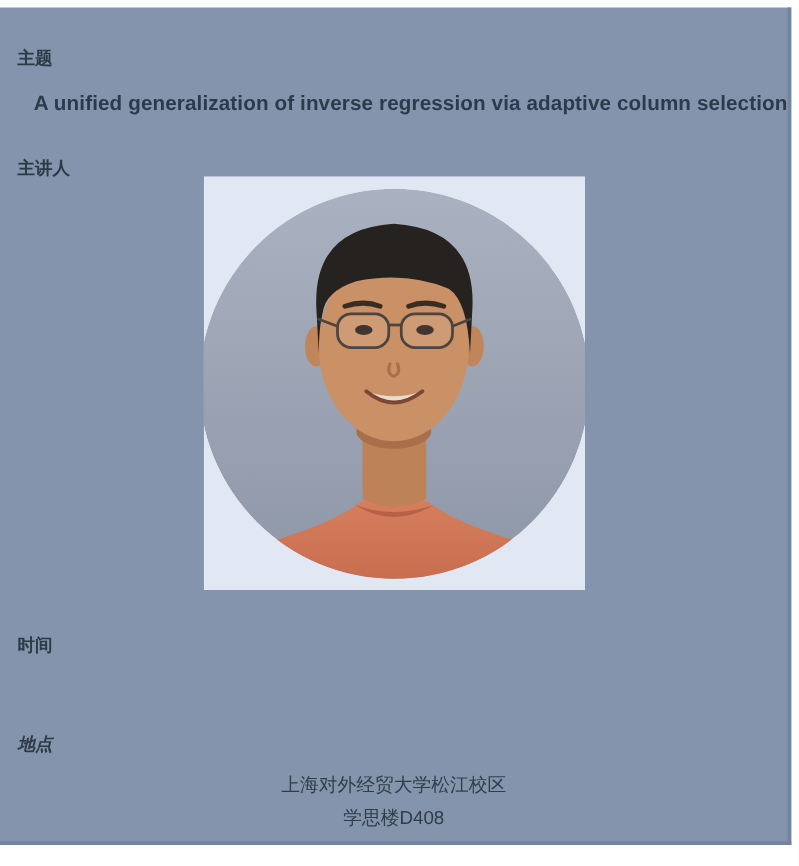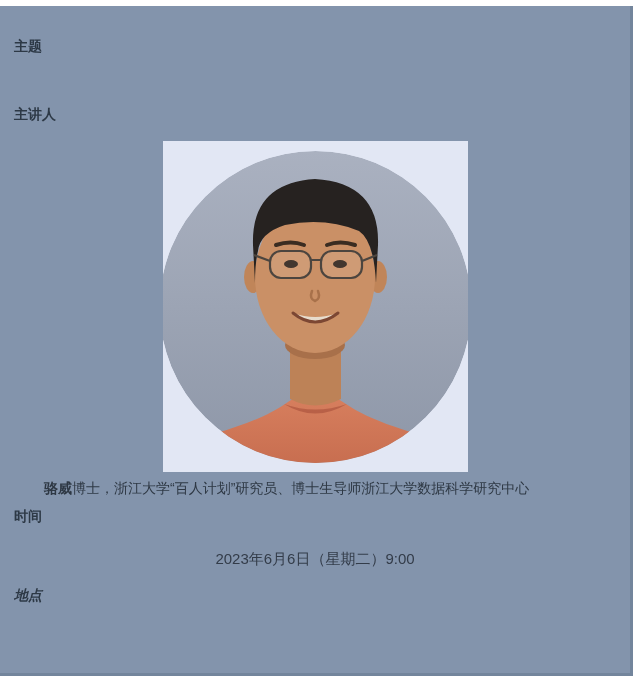--- a/index.html
+++ b/index.html
@@ -68,35 +68,36 @@
   .centered {
     position: absolute;
     left: 0;
     width: 100%;
     text-align: center;
     font-size: 15px;
     color: #333c49;
     line-height: 18px;
   }
   .t-topic   { top: 32px; }
-  .t-speaker { top: 100px; }
+  .t-speaker { top: 120px; }
   .t-time    { top: 502px; }
   .t-place   { top: 581px; font-style: italic; }
   .v-time    { top: 544px; }
   .v-loc1    { top: 614px; }
   .v-loc2    { top: 640px; }
 </style>
 </head>
 <body>
 
 <div class="page">
   <div class="panel">
 
     <div class="label t-topic">主题</div>
 
+    <div class="title">A unified generalization of inverse regression via adaptive column selection</div>
 
     <div class="label t-speaker">主讲人</div>
 
     <div class="photo-wrap">
       <svg width="305" height="331" viewBox="0 0 305 331" xmlns="http://www.w3.org/2000/svg">
         <defs>
           <linearGradient id="sky" x1="0" y1="0" x2="0" y2="1">
             <stop offset="0" stop-color="#aab1c0"></stop>
             <stop offset="1" stop-color="#8e97a8"></stop>
           </linearGradient>
@@ -144,21 +145,21 @@
           </g>
 
           <path d="M 149 150 Q 146 158 152 160 Q 158 158 155 150" stroke="#a8714a" stroke-width="2.5" fill="none" stroke-linecap="round"></path>
 
           <path d="M 130 172 Q 152 188 175 172 Q 152 180 130 172 Z" fill="#e7dccd"></path>
           <path d="M 130 172 Q 152 190 175 172" stroke="#7c4733" stroke-width="3" fill="none" stroke-linecap="round"></path>
         </g>
       </svg>
     </div>
 
-    <div class="caption"><span class="name">骆威</span><span>博士，浙江大学“百人计划”研究员、博士生导师浙江大学数据科学研究中心</span></div>
 
     <div class="label t-time">时间</div>
-    <div class="centered v-time">2023年6月6日（星期二）9:00</div>
 
     <div class="label t-place">地点</div>
+    <div class="centered v-loc1">上海对外经贸大学松江校区</div>
+    <div class="centered v-loc2">学思楼D408</div>
 
   </div>
 </div>
 
 </body></html>

